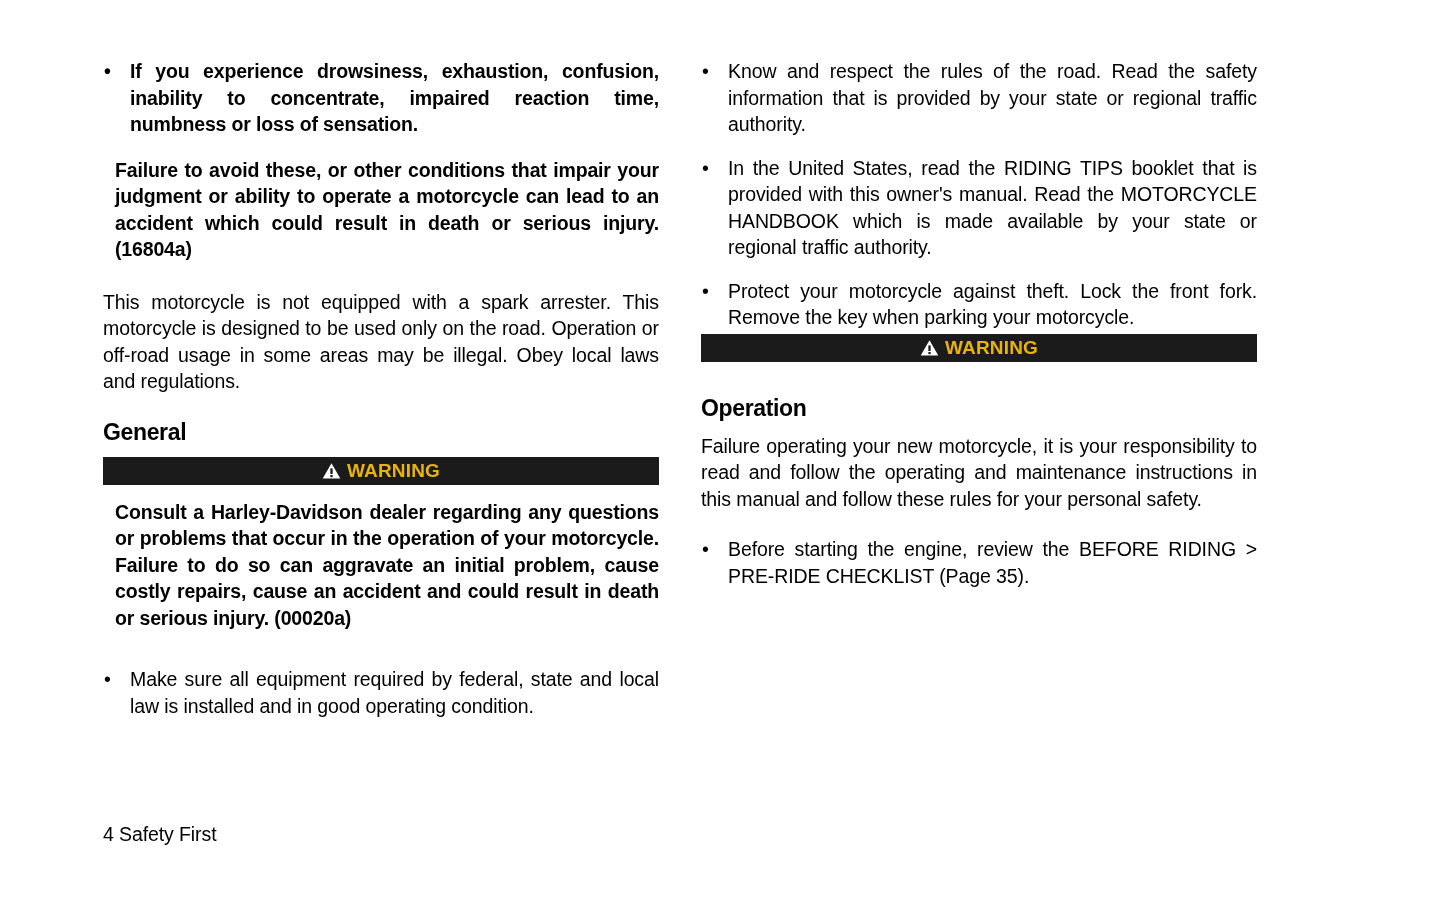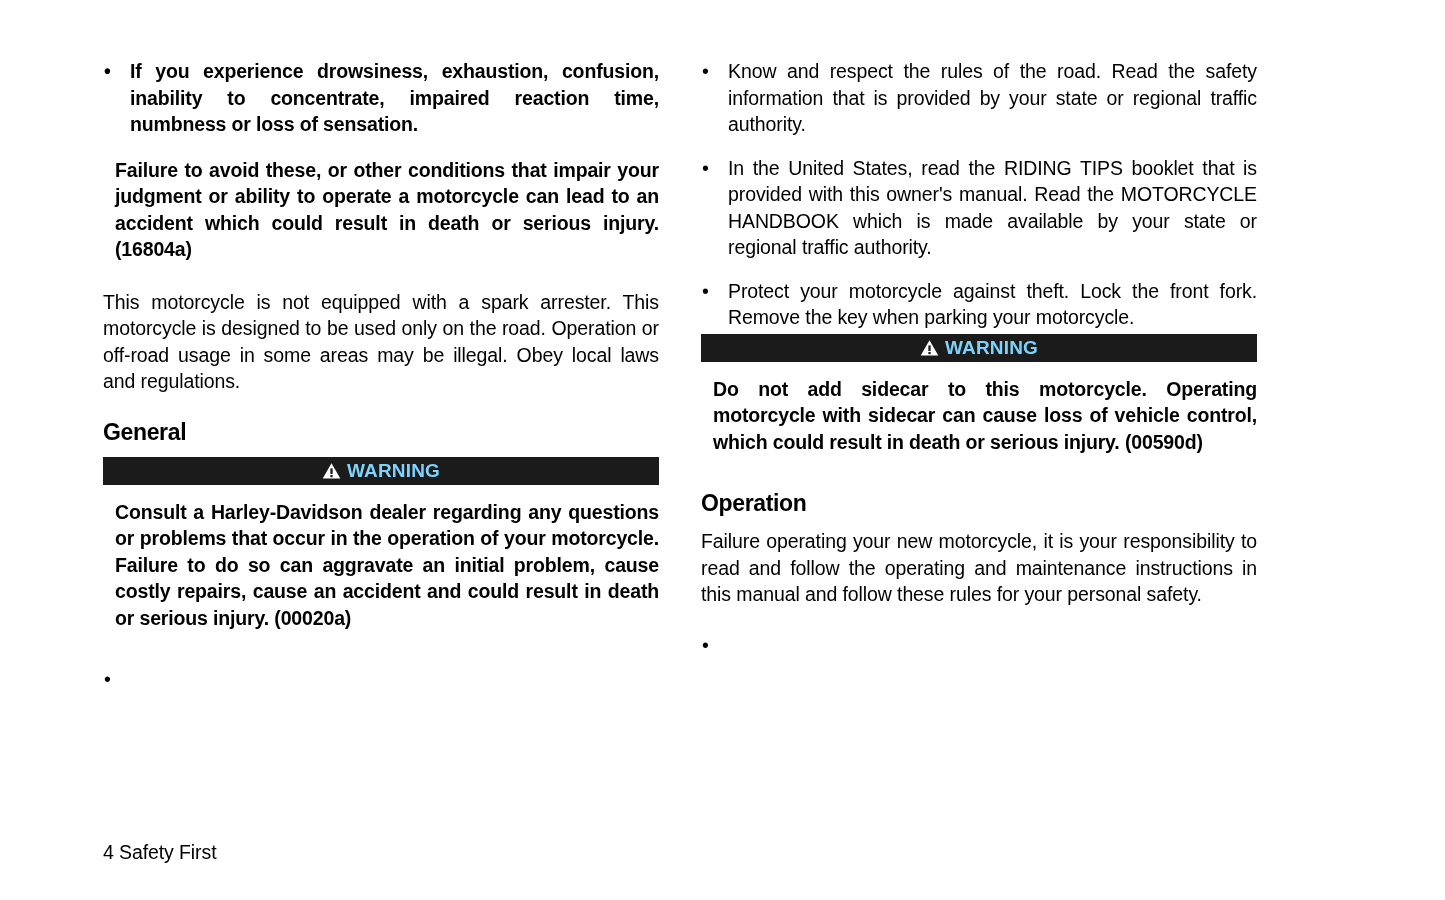--- a/index.html
+++ b/index.html
@@ -83,21 +83,21 @@
     line-height: 26.5px;
   }
   ul.bullets.bold li {
     font-weight: bold;
     letter-spacing: -0.15px;
   }
 
   
   .warning-banner {
     background: #1b1b1b;
-    color: #7dd3fc;
+    color: #eab308;
     height: 28px;
     display: flex;
     align-items: center;
     justify-content: center;
     margin: 3px 0 14px 0;
     gap: 6px;
   }
   .warning-banner .warn-icon {
     display: inline-flex;
     align-items: center;
@@ -113,21 +113,20 @@
   }
 
   
   .footer {
     position: absolute;
     left: 103px;
     top: 821px;
     font-size: 19.5px;
     line-height: 26px;
     letter-spacing: -0.1px;
-    margin-top: 18px;
   }
 
   .gap-sm { height: 10px; }
   .gap-md { height: 19px; }
 </style>
 </head>
 <body>
 
 <div class="page">
 
@@ -166,20 +165,21 @@
         <span class="warn-label">WARNING</span>
       </div>
 
       <p class="bold-para">Consult a Harley-Davidson dealer regarding any questions or problems that occur in the operation of your motorcycle. Failure to do so can aggravate an initial problem, cause costly repairs, cause an accident and could result in death or serious injury. (00020a)</p>
 
       <div class="gap-md"></div>
 
       <ul class="bullets">
         <li>
           <span class="bullet-dot">•</span>
+          <span>Make sure all equipment required by federal, state and local law is installed and in good operating condition.</span>
         </li>
       </ul>
 
     </div>
 
     <div class="col">
 
       <ul class="bullets">
         <li>
           <span class="bullet-dot">•</span>
@@ -199,33 +199,33 @@
         <span class="warn-icon">
           <svg width="19" height="18" viewBox="0 0 19 18" aria-hidden="true">
             <polygon points="9.5,1.2 18.3,16.6 0.7,16.6" fill="#ffffff"></polygon>
             <rect x="8.35" y="6.4" width="2.3" height="5.6" fill="#1b1b1b"></rect>
             <rect x="8.35" y="13.0" width="2.3" height="2.2" fill="#1b1b1b"></rect>
           </svg>
         </span>
         <span class="warn-label">WARNING</span>
       </div>
 
-      <p class="bold-para">Do not add sidecar to this motorcycle. Operating motorcycle with sidecar can cause loss of vehicle control, which could result in death or serious injury. (00590d)</p>
 
       <div class="gap-md"></div>
 
       <h2 class="section-heading">Operation</h2>
 
       <p class="body-text">Failure operating your new motorcycle, it is your responsibility to read and follow the operating and maintenance instructions in this manual and follow these rules for your personal safety.</p>
 
       <div class="gap-sm"></div>
 
       <ul class="bullets">
         <li>
           <span class="bullet-dot">•</span>
+          <span>Before starting the engine, review the BEFORE RIDING &gt; PRE-RIDE CHECKLIST (Page 35).</span>
         </li>
       </ul>
 
     </div>
 
   </div>
 
   <div class="footer">4 Safety First</div>
 
 </div>

